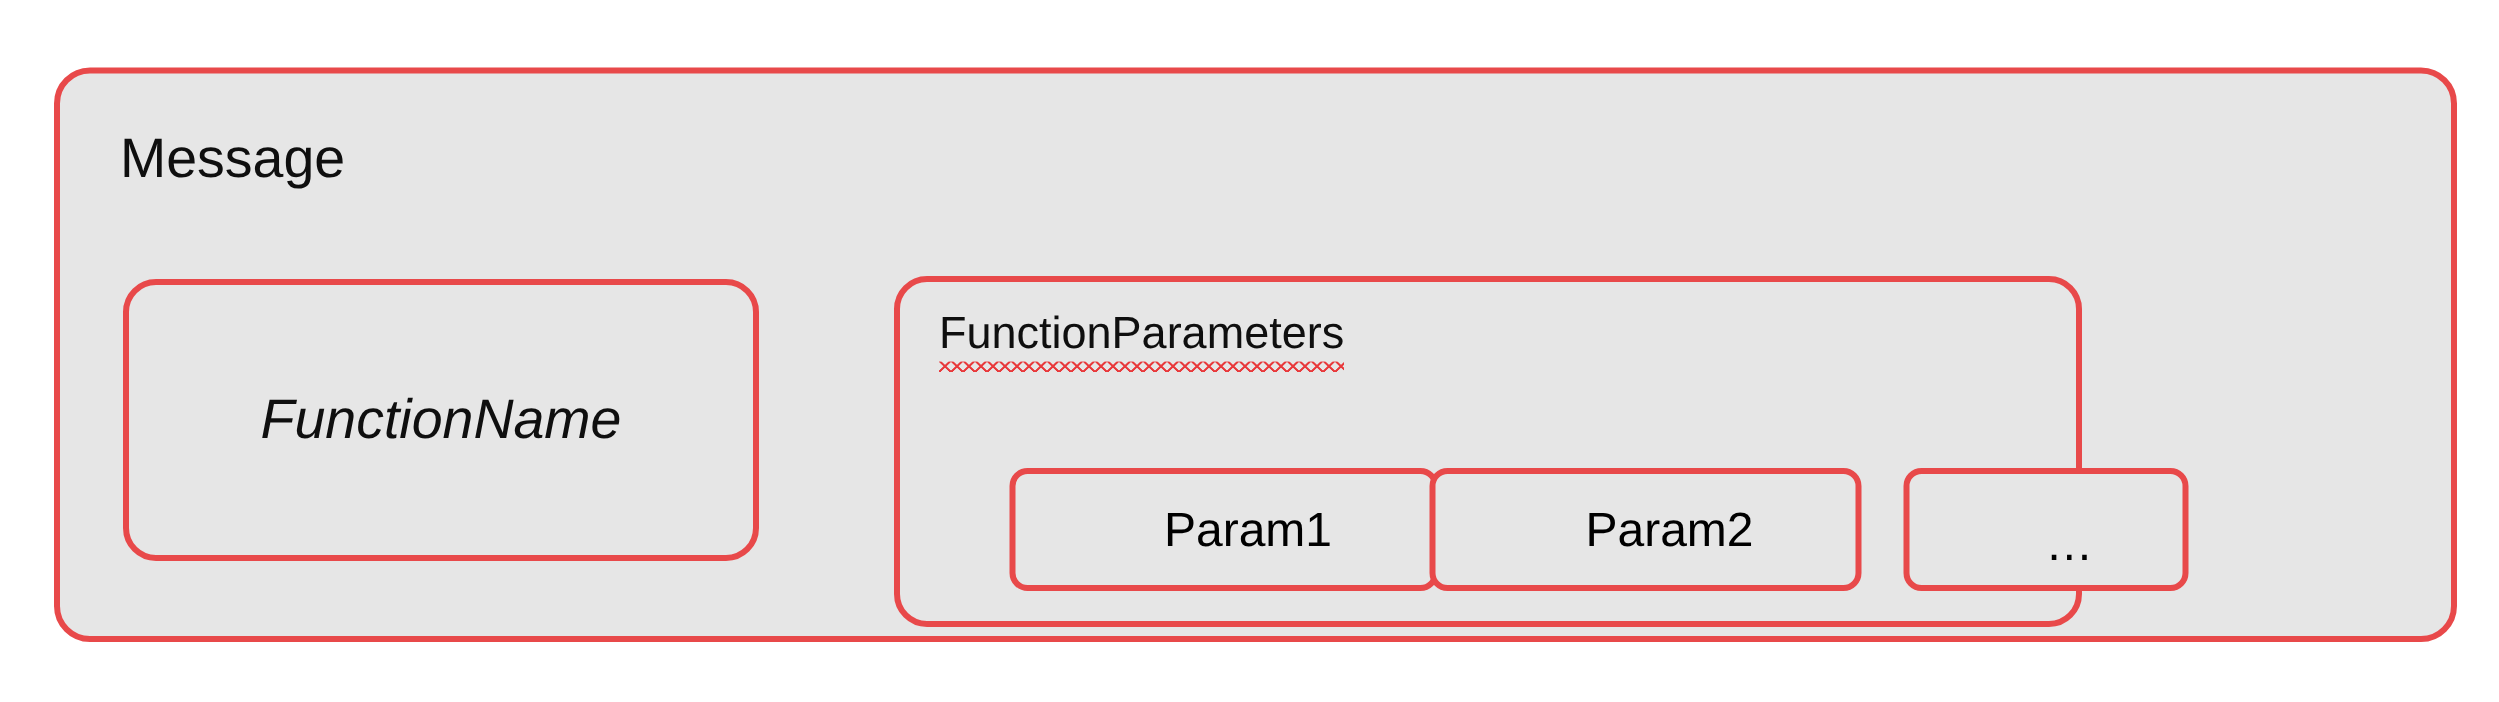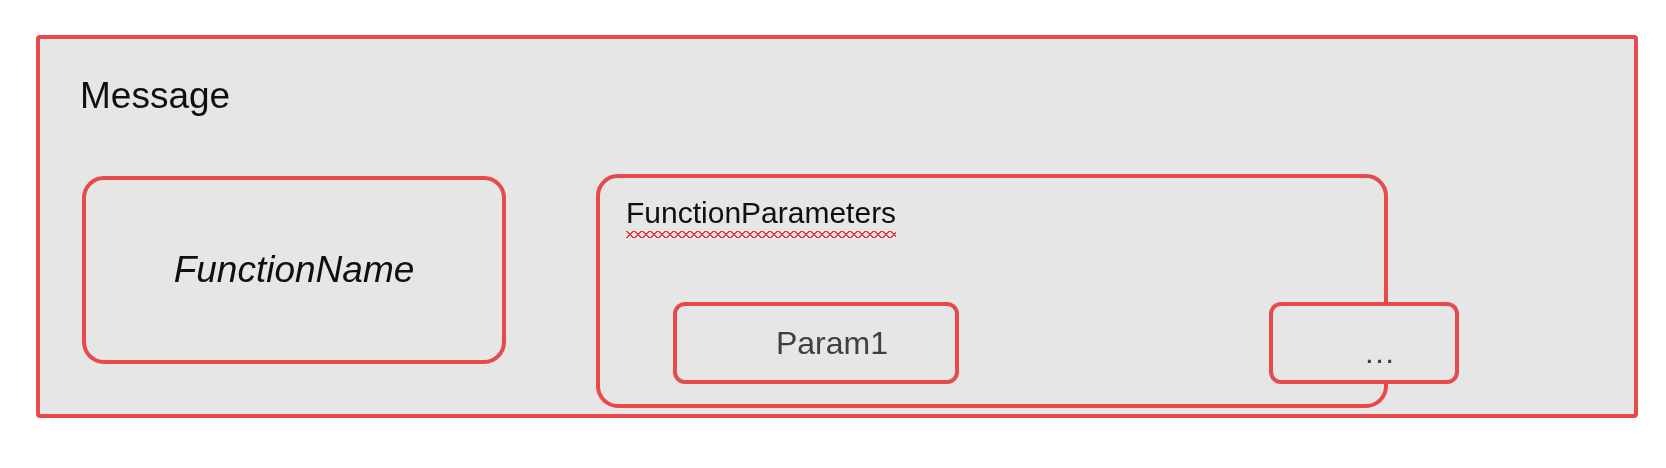--- a/index.html
+++ b/index.html
@@ -25,24 +25,24 @@
   .box {
     position: absolute;
     box-sizing: border-box;
     background: #e6e6e6;
     border: 4px solid #e8494a;
   }
 
   
   #message-box {
     left: 36px;
-    top: 35px;
+    top: 45px;
     width: 1602px;
     height: 383px;
-    border-radius: 4px;
+    border-radius: 24px;
     text-align: center;
   }
 
   #message-label {
     position: absolute;
     left: 40px;
     top: 35px;
     font-size: 37px;
     line-height: 44px;
     color: #0f0f0f;
@@ -116,21 +116,21 @@
     justify-content: center;
   }
 
   #param-box-0 { left: 73px;  width: 286px; }
   #param-box-1 { left: 353px; width: 288px; }
   #param-box-2 { left: 669px; width: 190px; }
 
   .param-label {
     font-size: 32px;
     line-height: 38px;
-    color: #404040;
+    color: #000000;
     white-space: nowrap;
     margin-left: 32px;
   }
 
   .param-label.ellipsis {
     font-size: 32px;
     position: relative;
     top: 9px;
     letter-spacing: 1px;
   }
@@ -152,20 +152,23 @@
 
       <div id="function-parameters-label">
         <span>FunctionParameters</span>
         <span class="squiggle"></span>
       </div>
 
       <div class="param-box" id="param-box-0">
         <span class="param-label">Param1</span>
       </div>
 
+      <div class="param-box" id="param-box-1">
+        <span class="param-label">Param2</span>
+      </div>
 
       <div class="param-box" id="param-box-2">
         <span class="param-label ellipsis">…</span>
       </div>
 
     </div>
 
   </div>
 
 </div>

